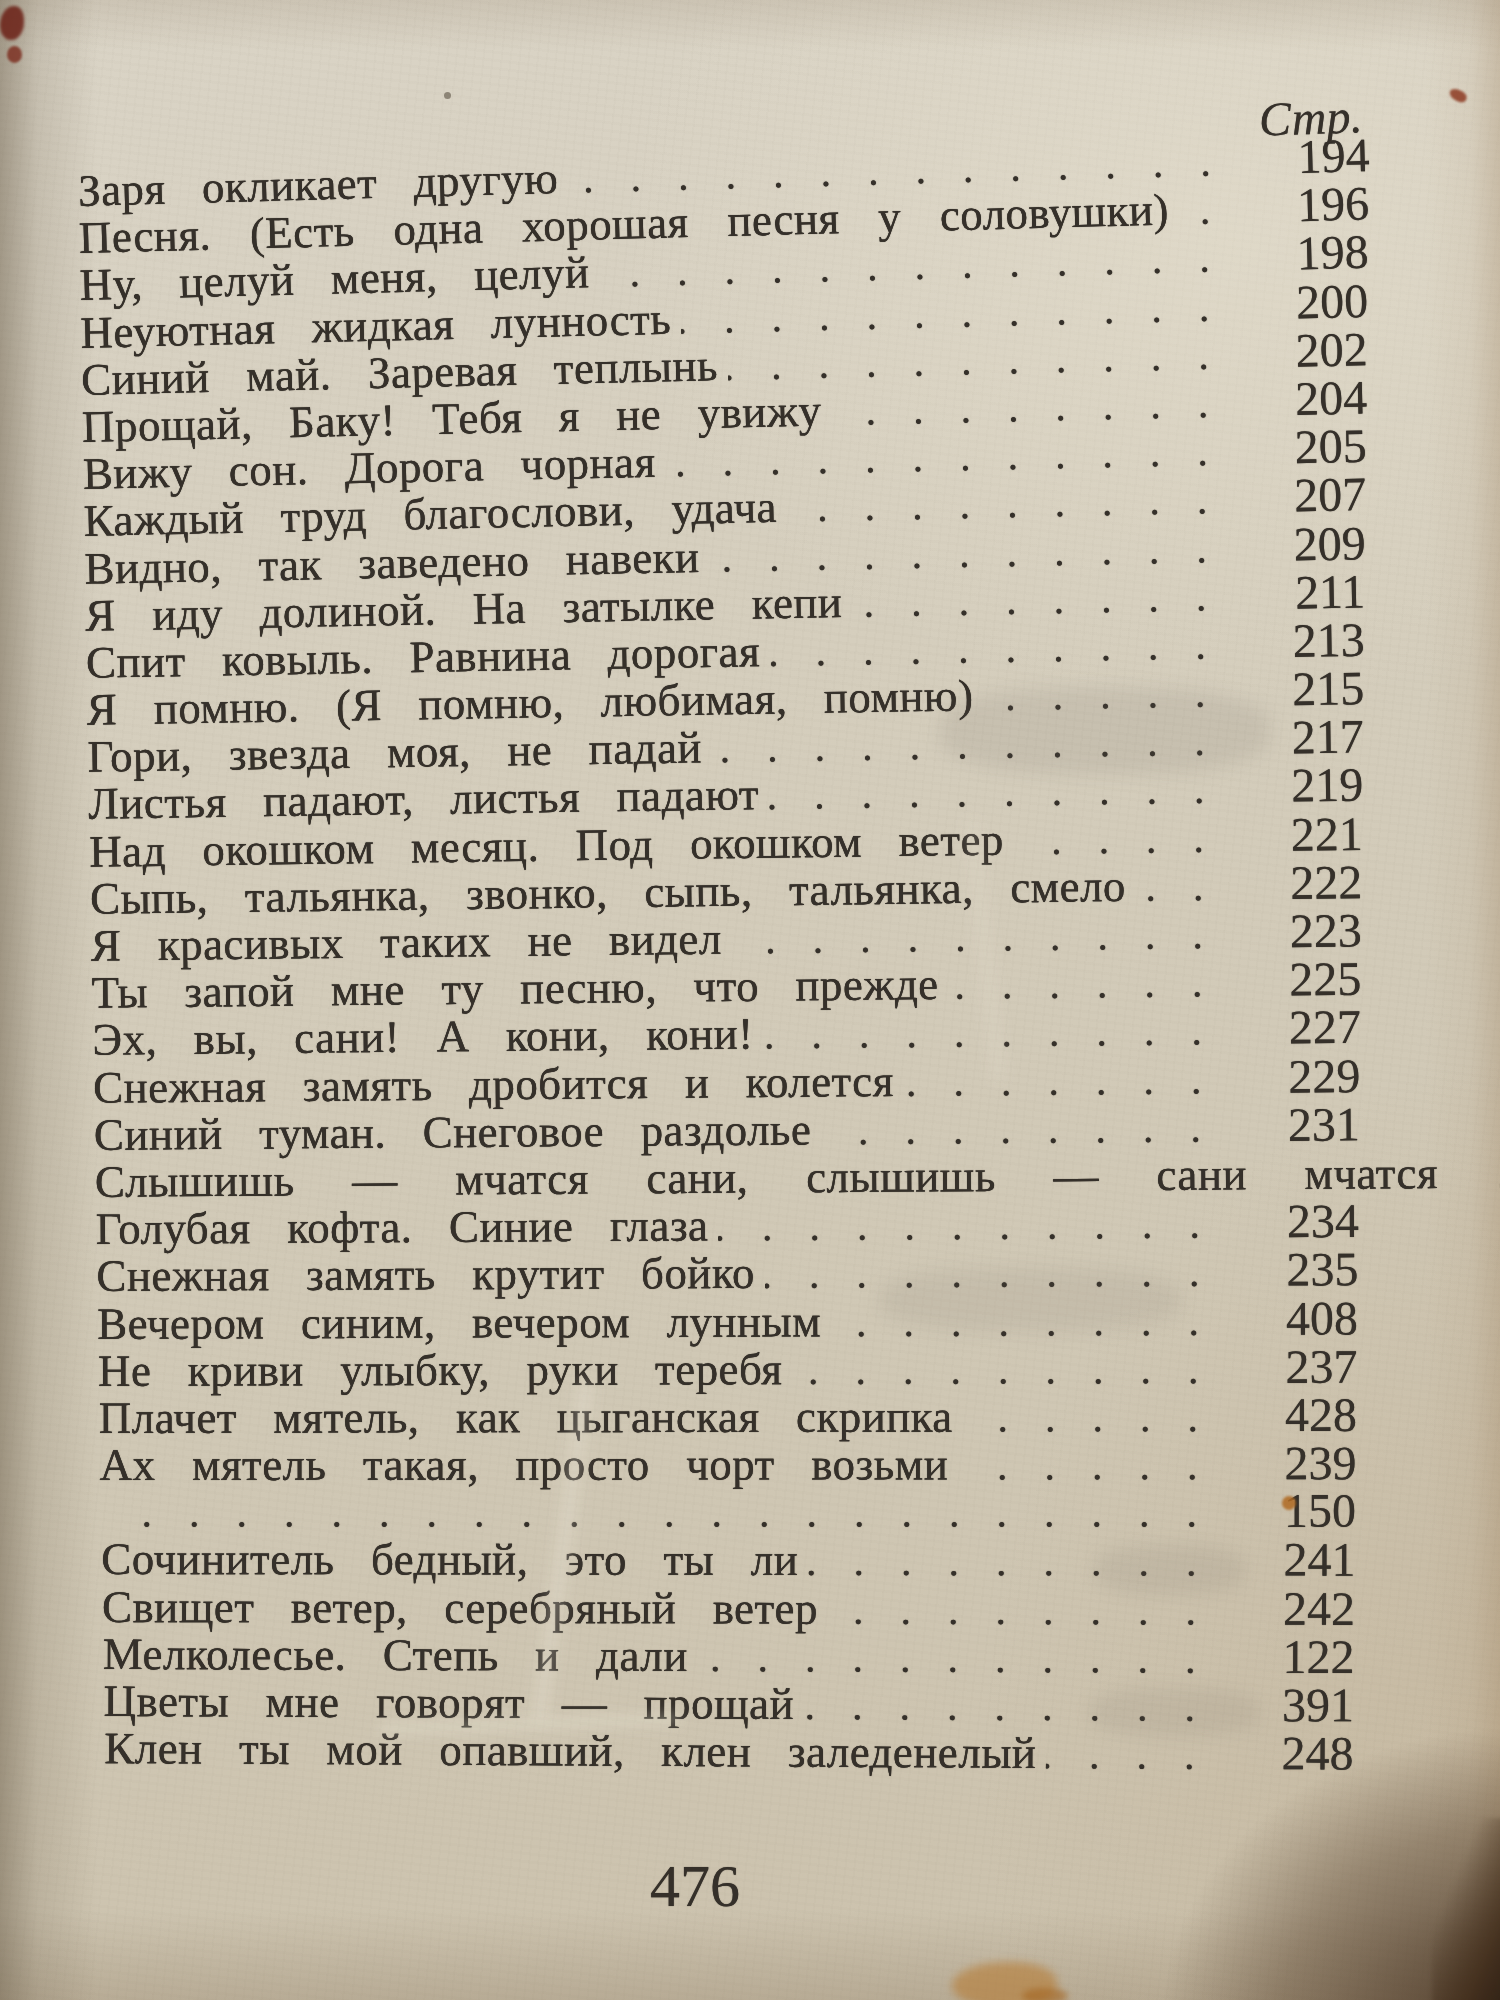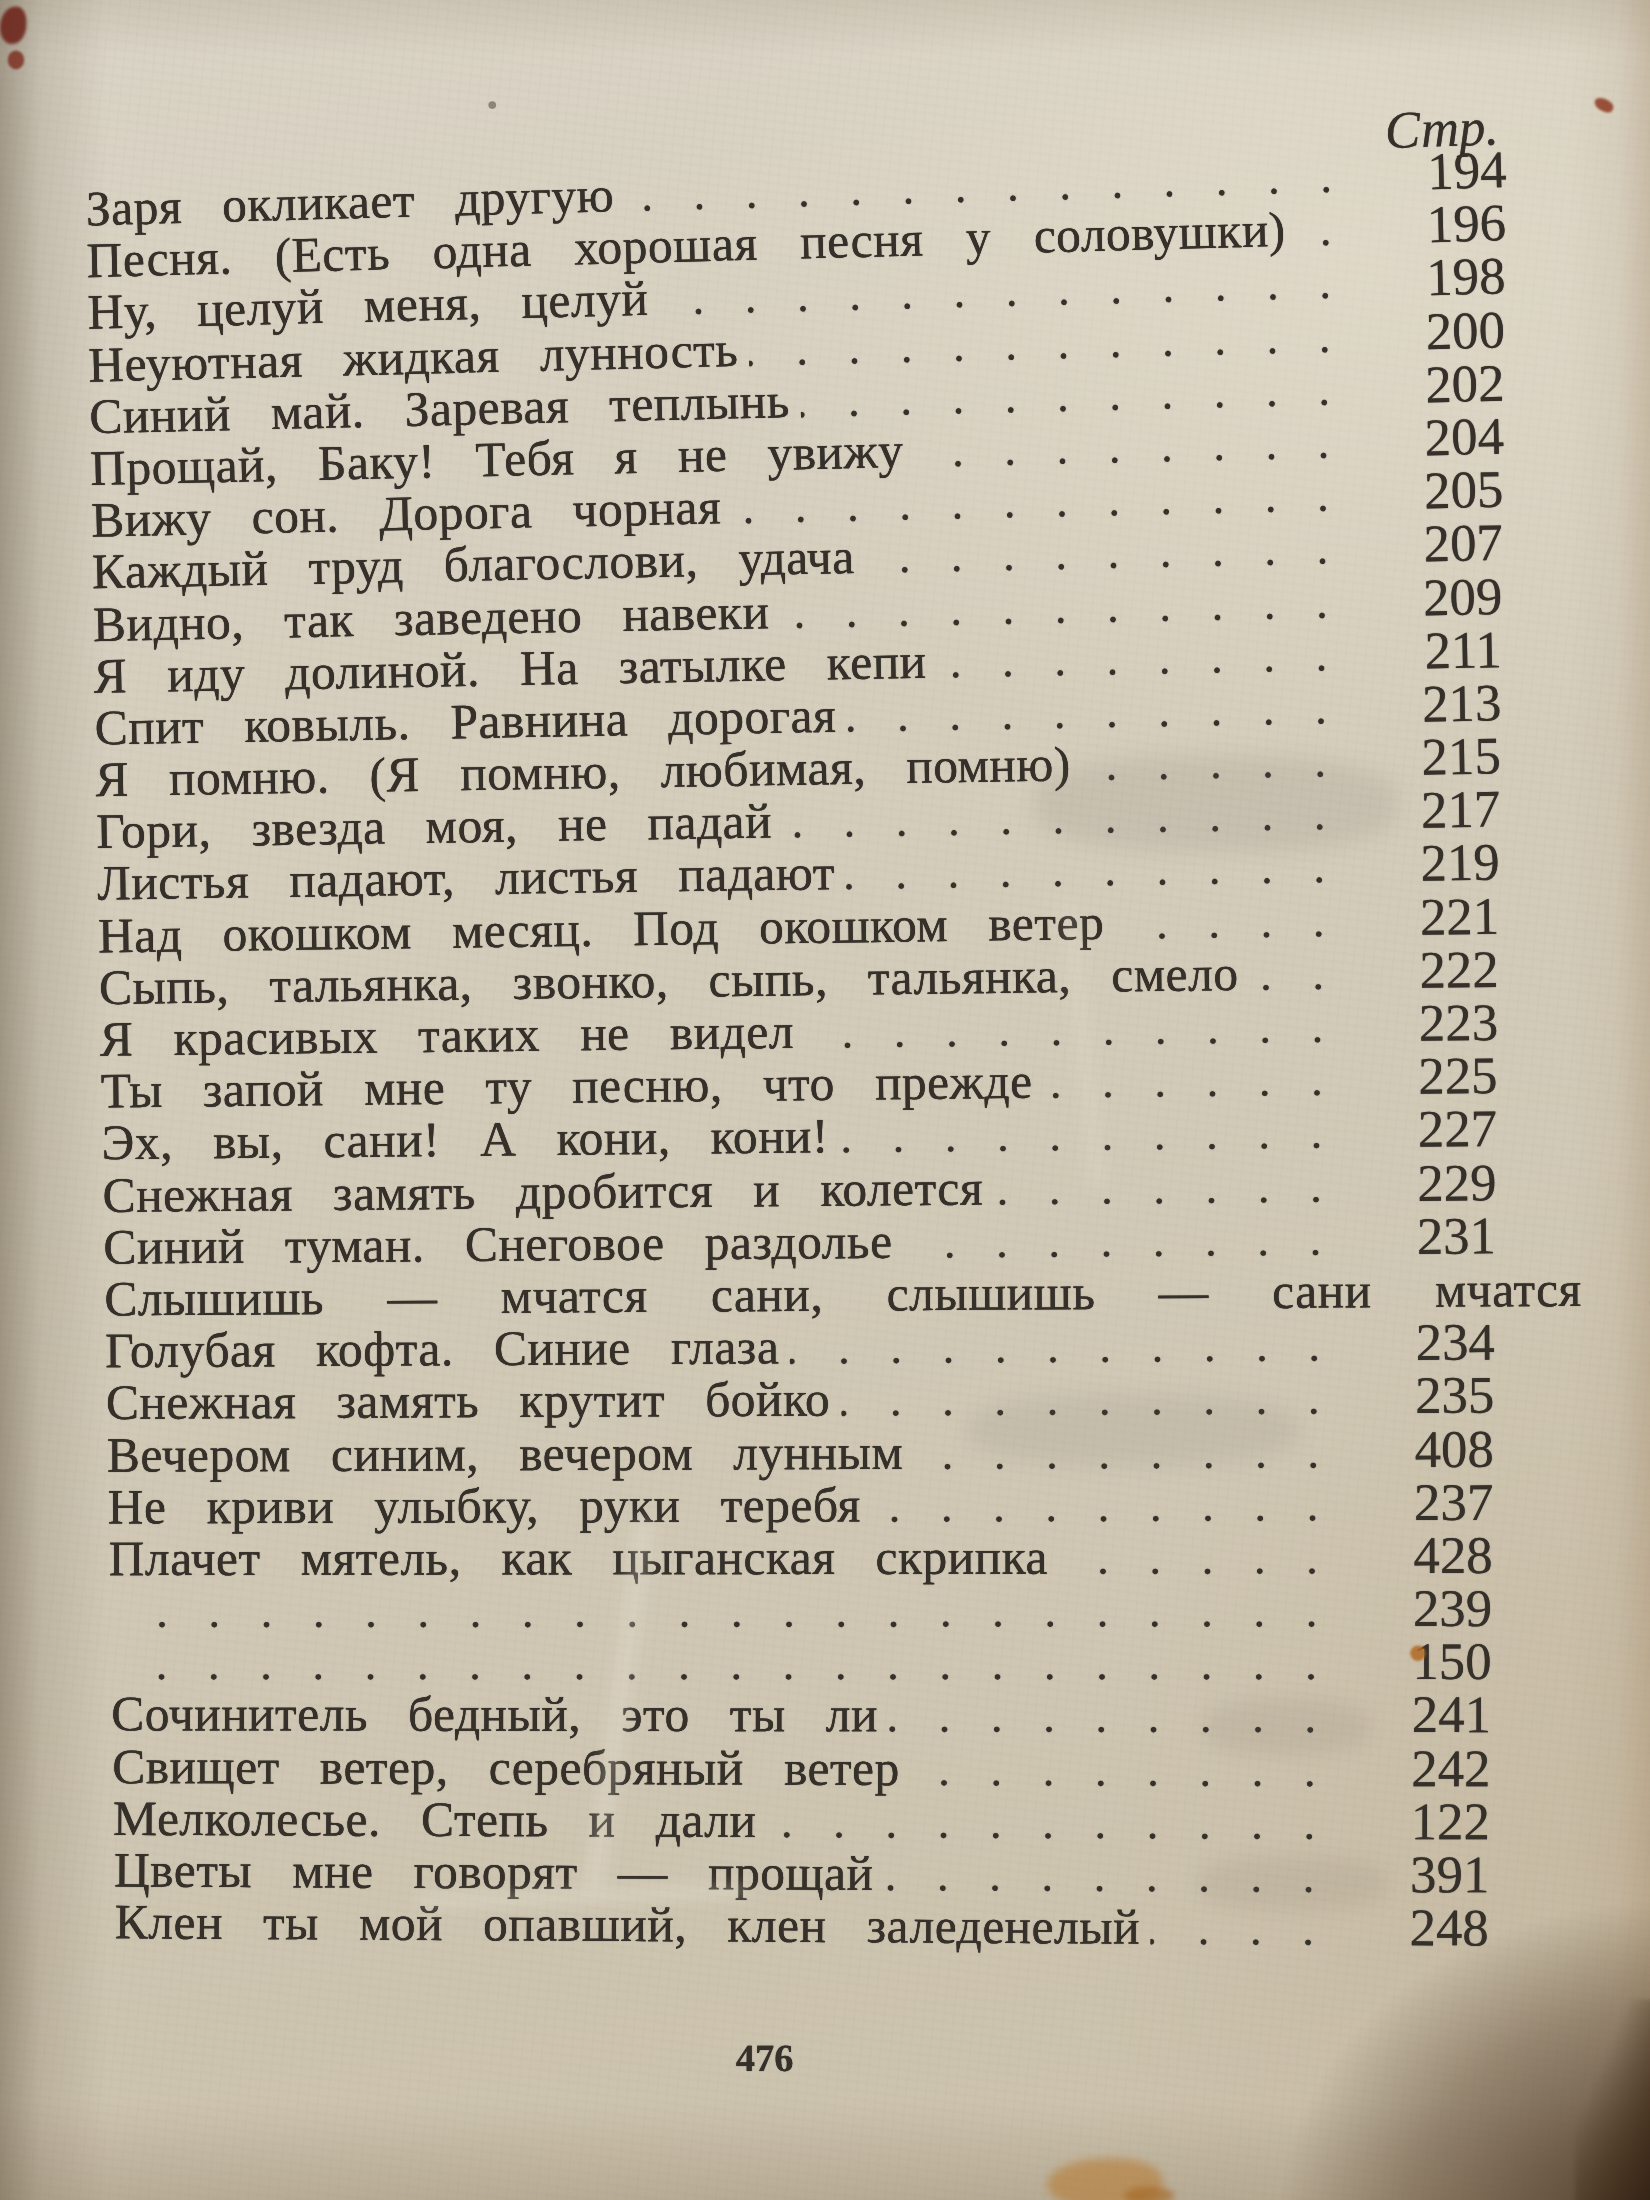--- a/index.html
+++ b/index.html
@@ -59,23 +59,22 @@
     flex:0 0 auto;width:110px;
     padding-left:12px;
     text-align:right;
     font-size:48px;
     text-shadow:0 0 .9px rgba(48,43,36,.9);
   }
   .row:nth-child(22) .title{word-spacing:1.02em;}
   .row:nth-child(2)  .title{word-spacing:.6em;}
   .footer-num{
     position:absolute;left:0;top:1852px;width:1390px;
-    text-align:center;font-size:35px;
+    text-align:center;font-size:60px;
     text-shadow:0 0 .9px rgba(48,43,36,.9);
-    font-weight:bold;
   }
   
   .blemish{position:absolute;pointer-events:none;}
   .speck-a{left:0;top:6px;width:24px;height:34px;background:#6b2016;border-radius:60% 40% 55% 45%;filter:blur(1.5px);opacity:.85;}
   .speck-b{left:7px;top:46px;width:15px;height:17px;background:#7a2a1c;border-radius:50%;filter:blur(1.2px);opacity:.8;}
   .speck-c{left:1449px;top:90px;width:18px;height:11px;background:#8d3a22;border-radius:50% 50% 40% 60%;transform:rotate(24deg);filter:blur(.8px);opacity:.85;}
   .speck-d{left:444px;top:92px;width:7px;height:7px;background:#6e6557;border-radius:50%;filter:blur(.6px);opacity:.7;}
   .speck-e{left:1282px;top:1496px;width:14px;height:14px;background:#b06a22;border-radius:50%;filter:blur(1px);opacity:.85;}
   .stain-bottom{left:952px;top:1962px;width:105px;height:46px;background:#b5772c;border-radius:55% 45% 50% 50%;filter:blur(4px);opacity:.55;}
   .stain-bottom2{left:1022px;top:1988px;width:46px;height:16px;background:#a3641f;border-radius:50%;filter:blur(3px);opacity:.6;}
@@ -279,20 +278,21 @@
     <span class="num">237</span>
   </div>
       <div class="row" style="transform: rotate(-0.092deg); padding-left: 20.8px; padding-right: 13px;">
     <span class="title">Плачет мятель, как цыганская скрипка</span>
     <span class="leader" aria-hidden="true">
           <span class="leader-inner">..................................................</span>
         </span>
     <span class="num">428</span>
   </div>
       <div class="row" style="transform: rotate(-0.036deg); padding-left: 21.6px; padding-right: 13.5px;">
+    <span class="title">Ах мятель такая, просто чорт возьми</span>
     <span class="leader" aria-hidden="true">
           <span class="leader-inner">..................................................</span>
         </span>
     <span class="num">239</span>
   </div>
       <div class="row" style="transform: rotate(0.02deg); padding-left: 22.4px; padding-right: 14px;">
     <span class="leader" aria-hidden="true">
           <span class="leader-inner">..................................................</span>
         </span>
     <span class="num">150</span>

